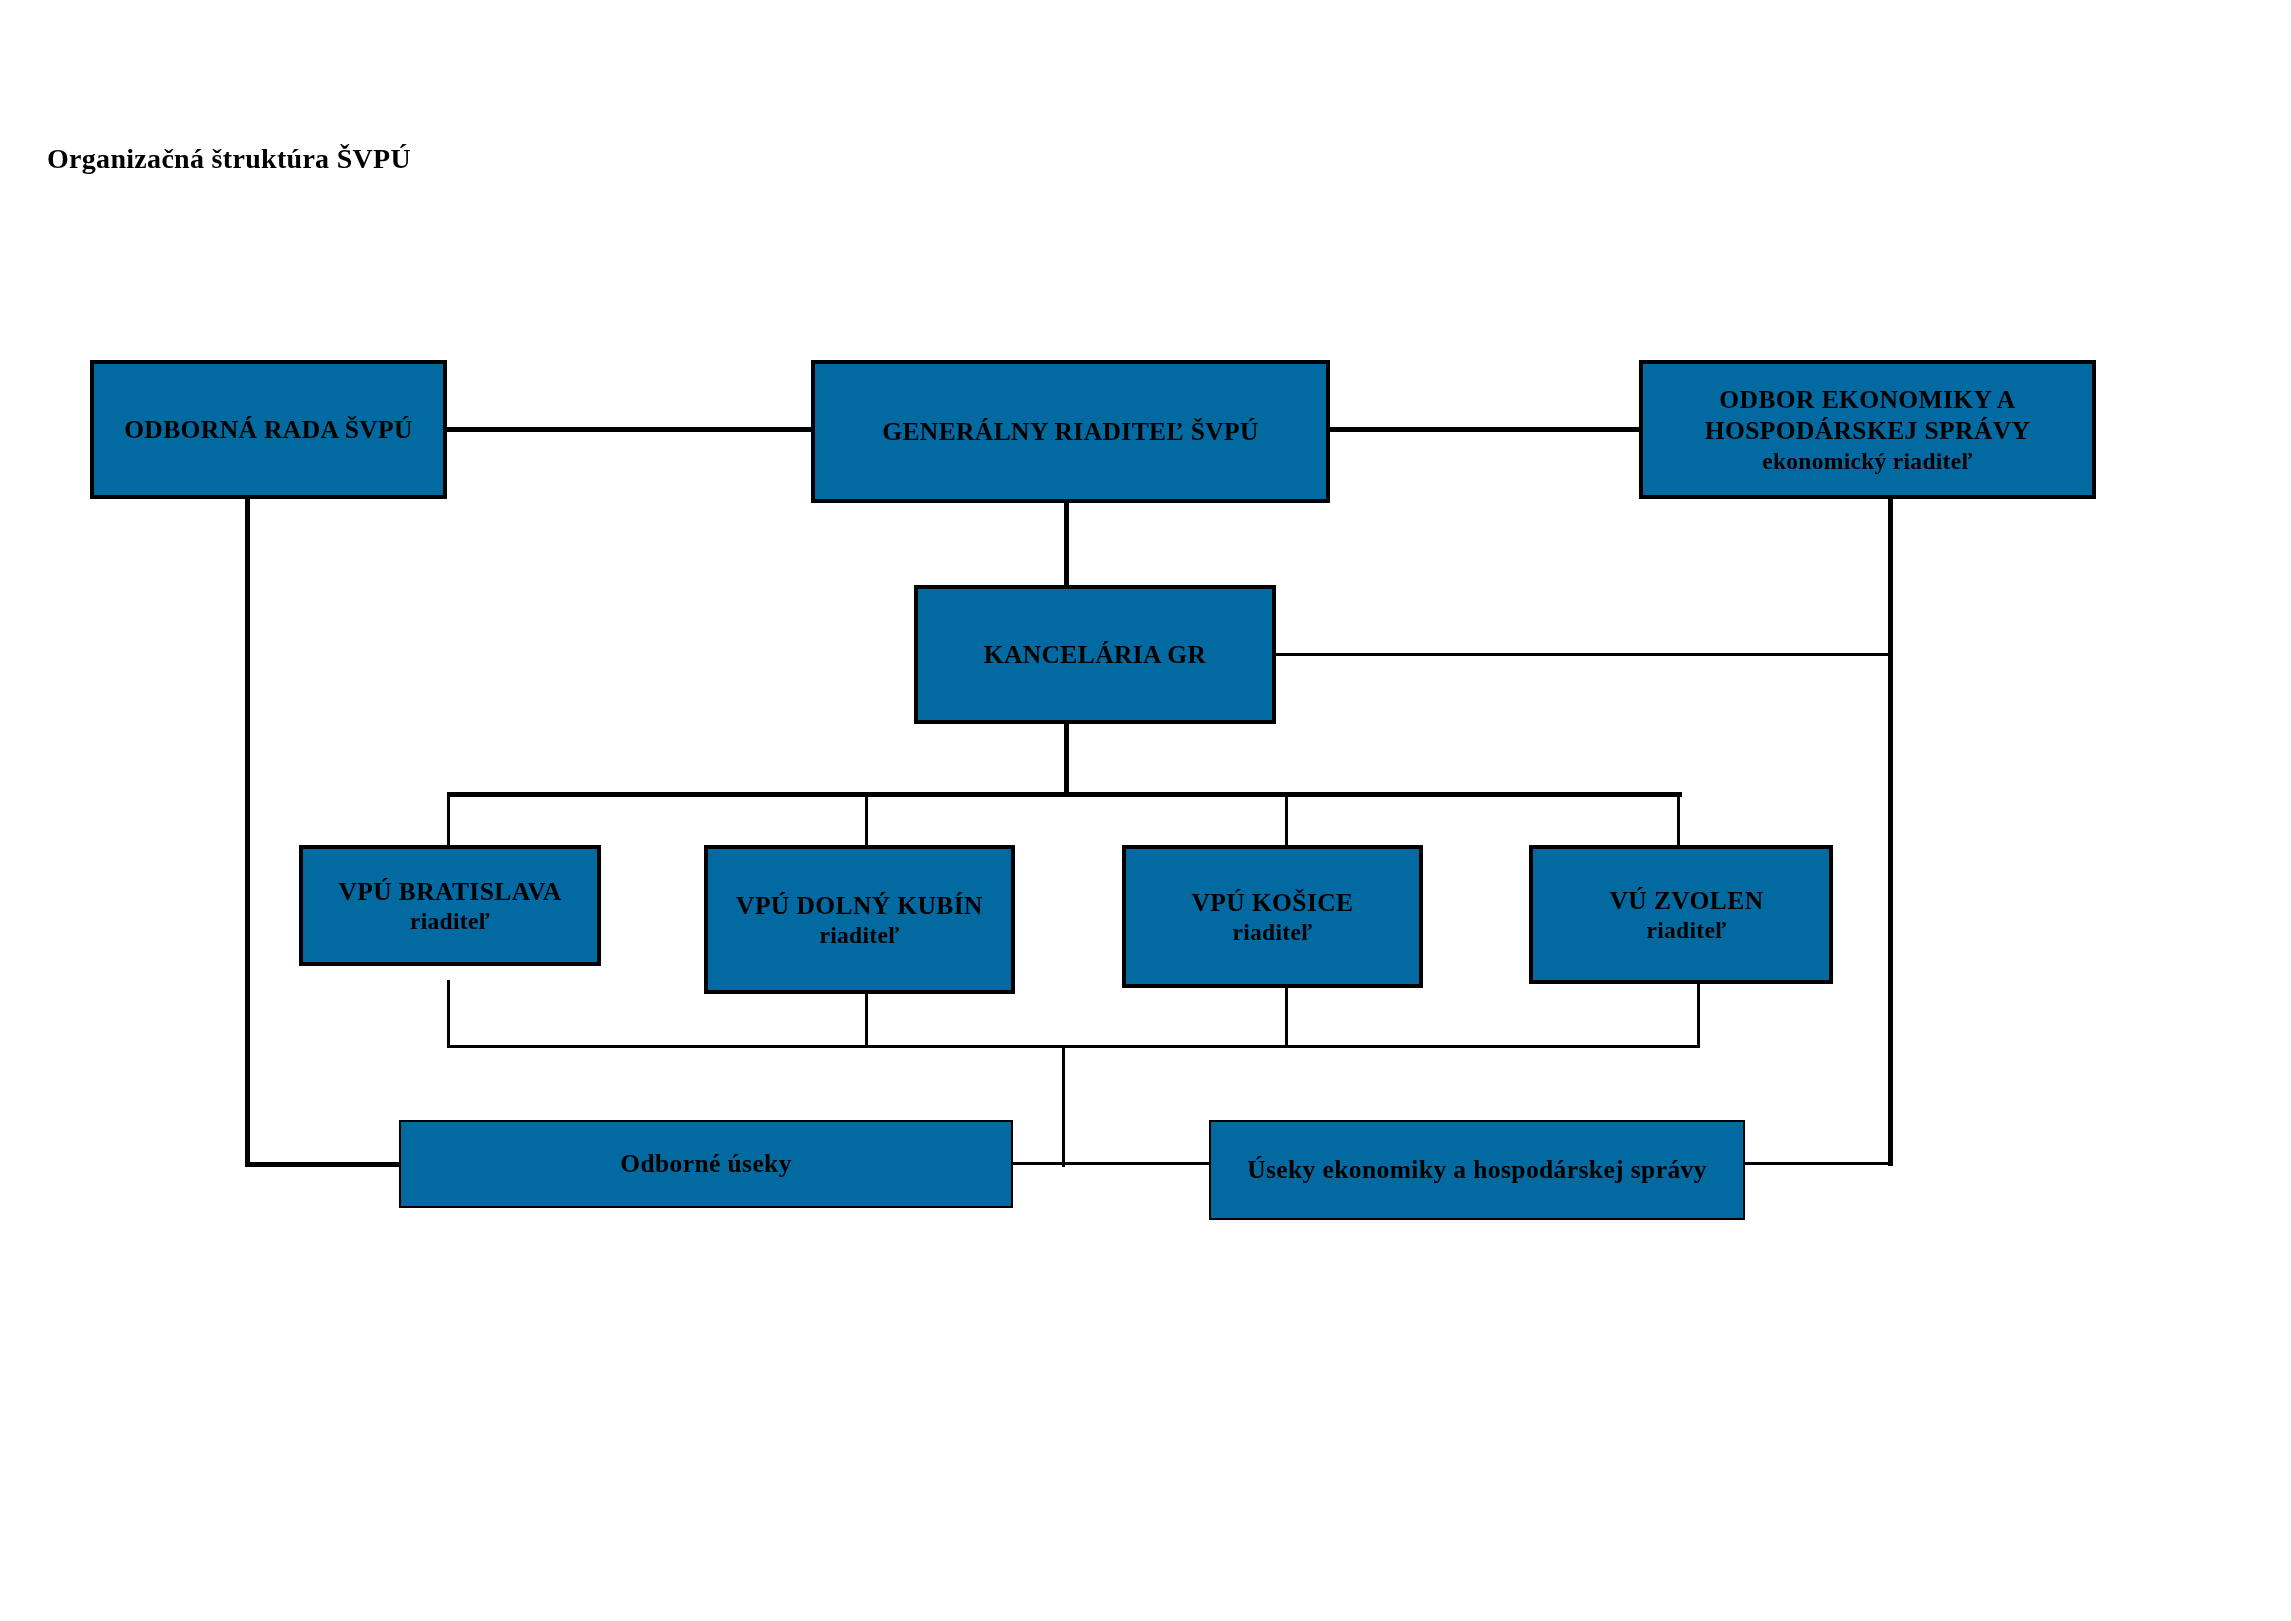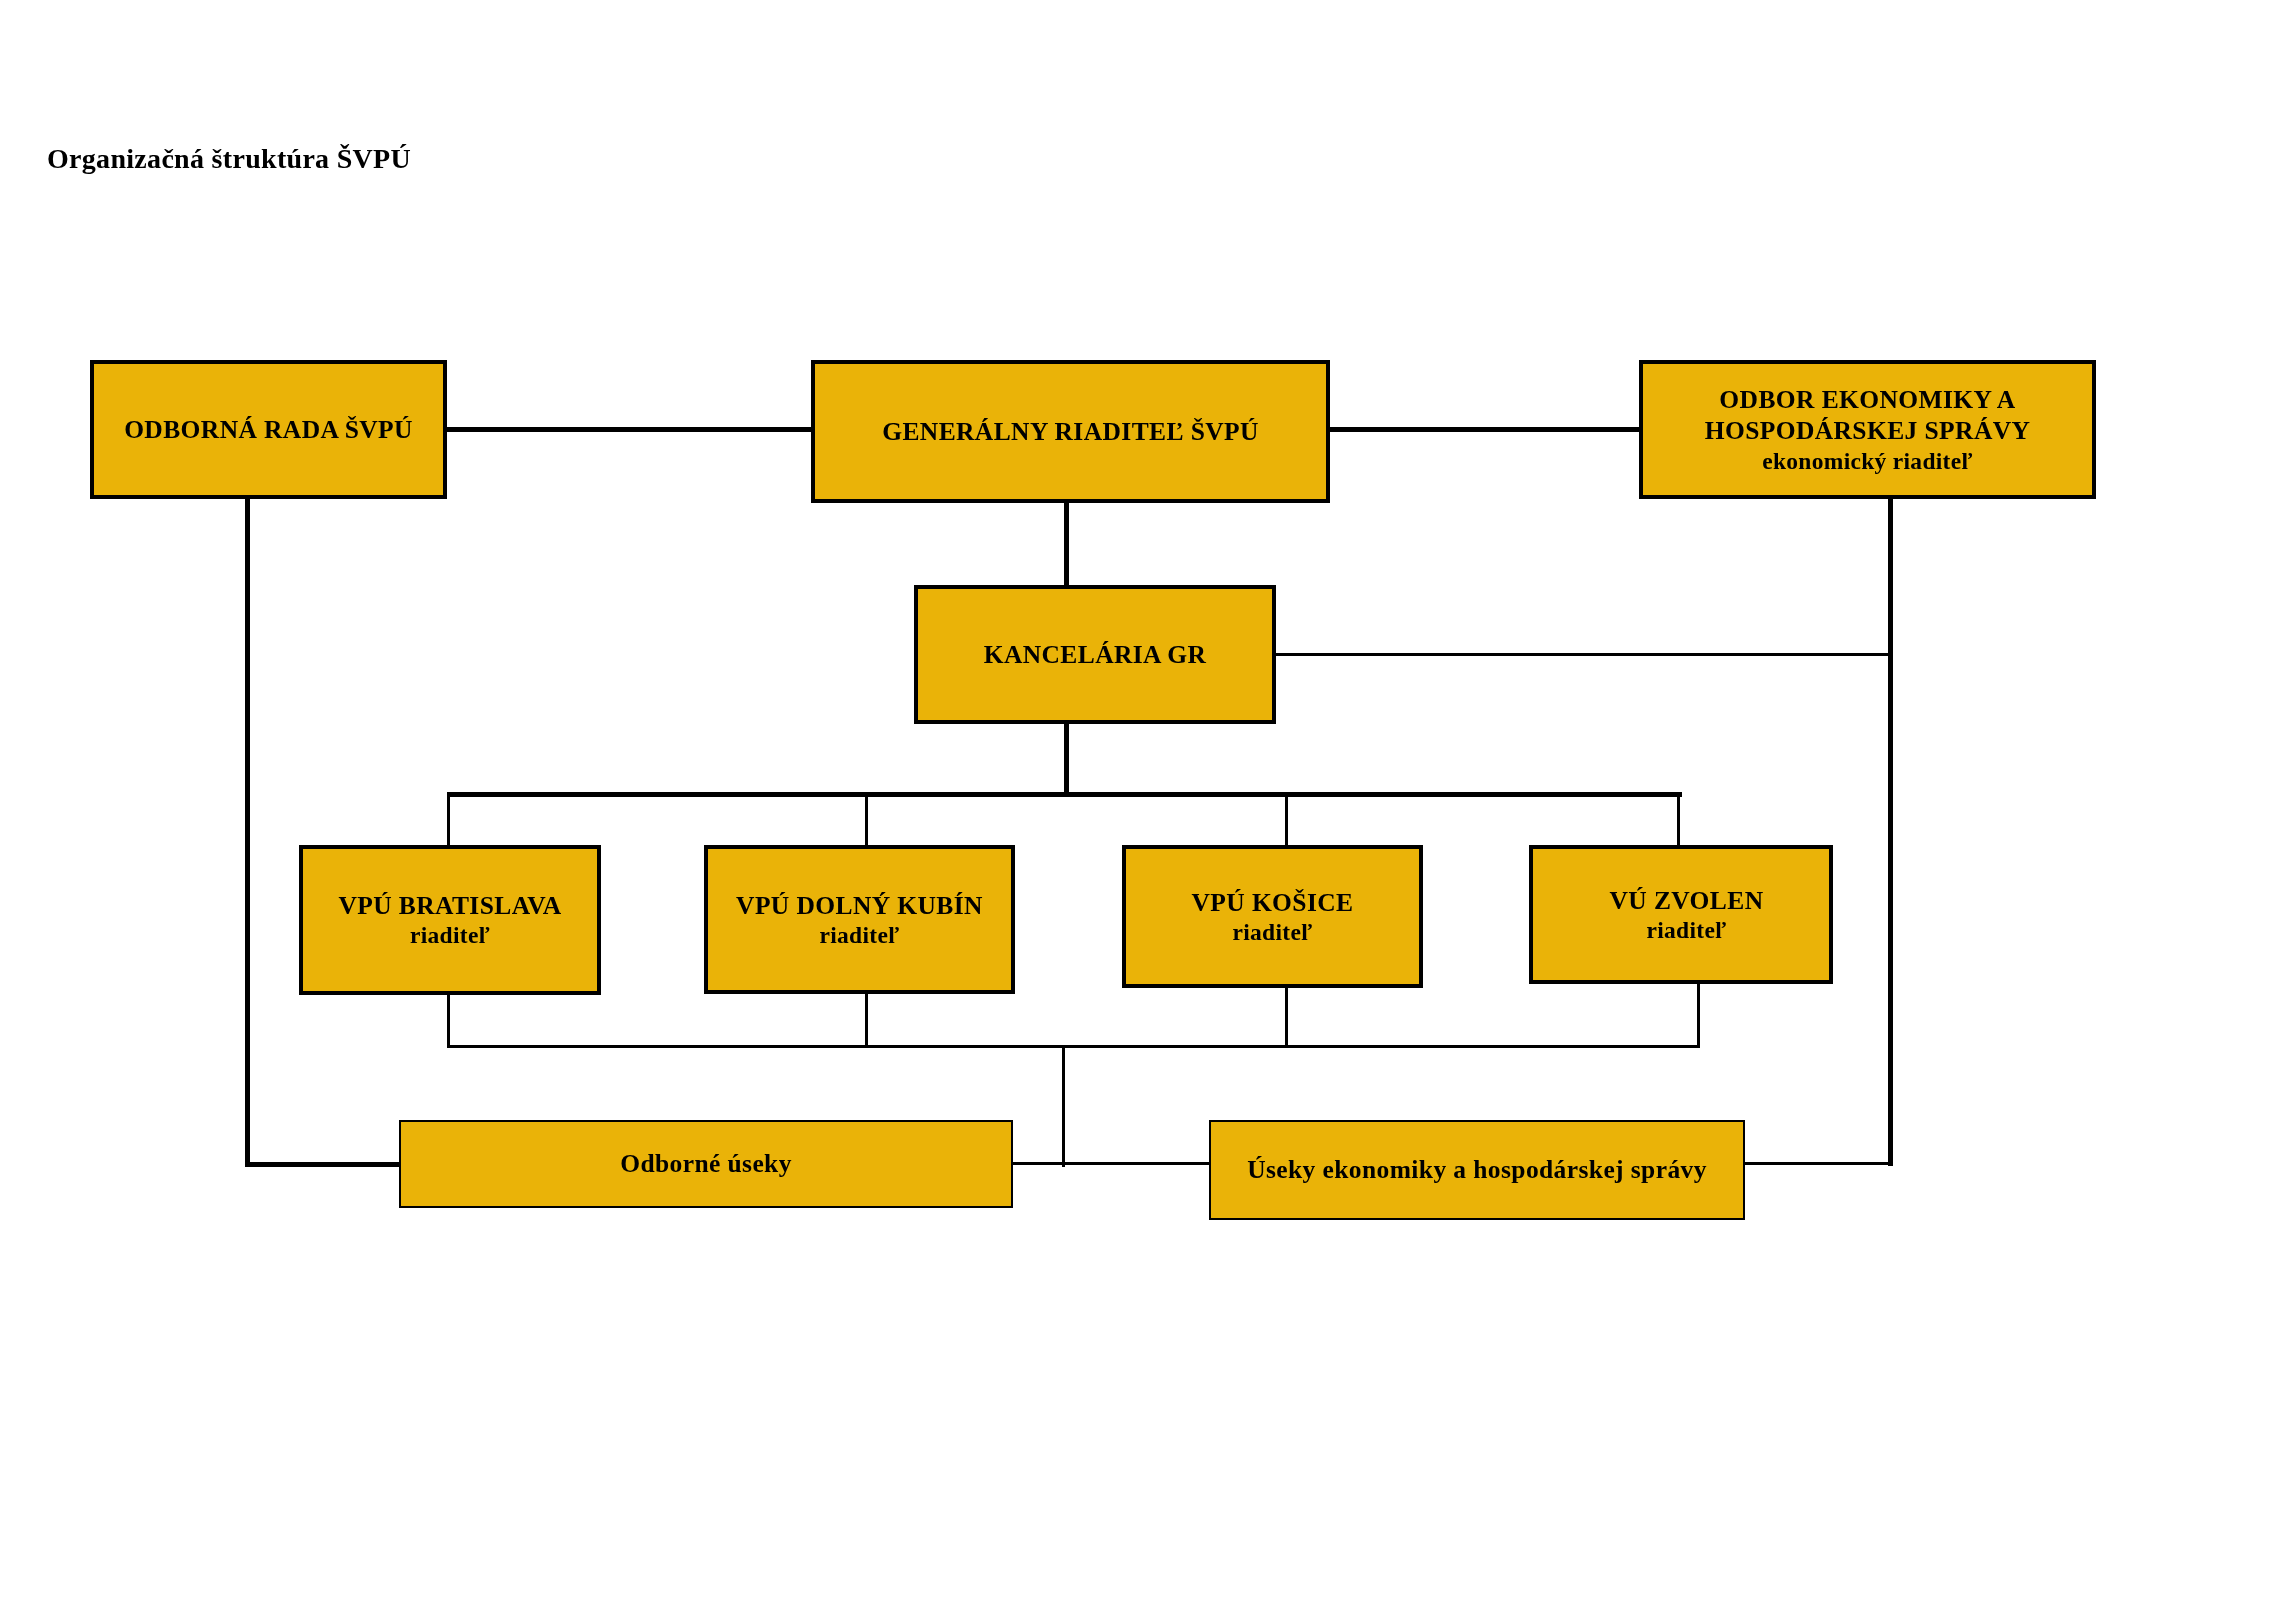--- a/index.html
+++ b/index.html
@@ -25,21 +25,21 @@
     font-size: 28px;
     font-weight: bold;
     letter-spacing: 0.3px;
     white-space: nowrap;
   }
 
   
   .node {
     position: absolute;
     box-sizing: border-box;
-    background: #eab308;
+    background: #0369a1;
     border: 4.9px solid #000000;
     display: flex;
     flex-direction: column;
     align-items: center;
     justify-content: center;
     text-align: center;
     z-index: 3;
   }
   .node.thin {
     border-width: 2.9px;
@@ -126,21 +126,21 @@
   <div class="node two-line" style="left:1639px; top:360px; width:457px; height:139px;">
     <div class="title">ODBOR EKONOMIKY A</div>
     <div class="title">HOSPODÁRSKEJ SPRÁVY</div>
     <div class="sub">ekonomický riaditeľ</div>
   </div>
 
   <div class="node" style="left:914px; top:585px; width:362px; height:139px;">
     <div class="title">KANCELÁRIA GR</div>
   </div>
 
-  <div class="node" style="left:299px; top:845px; width:302px; height:150px;align-items:center;">
+  <div class="node" style="left:299px; top:845px; width:302px; height:121px;align-items:center;">
     <div class="title">VPÚ BRATISLAVA</div>
     <div class="sub">riaditeľ</div>
   </div>
 
   <div class="node" style="left:704px; top:845px; width:311px; height:149px;">
     <div class="title">VPÚ DOLNÝ KUBÍN</div>
     <div class="sub">riaditeľ</div>
   </div>
 
   <div class="node" style="left:1122px; top:845px; width:301px; height:143px;justify-content:center;">

